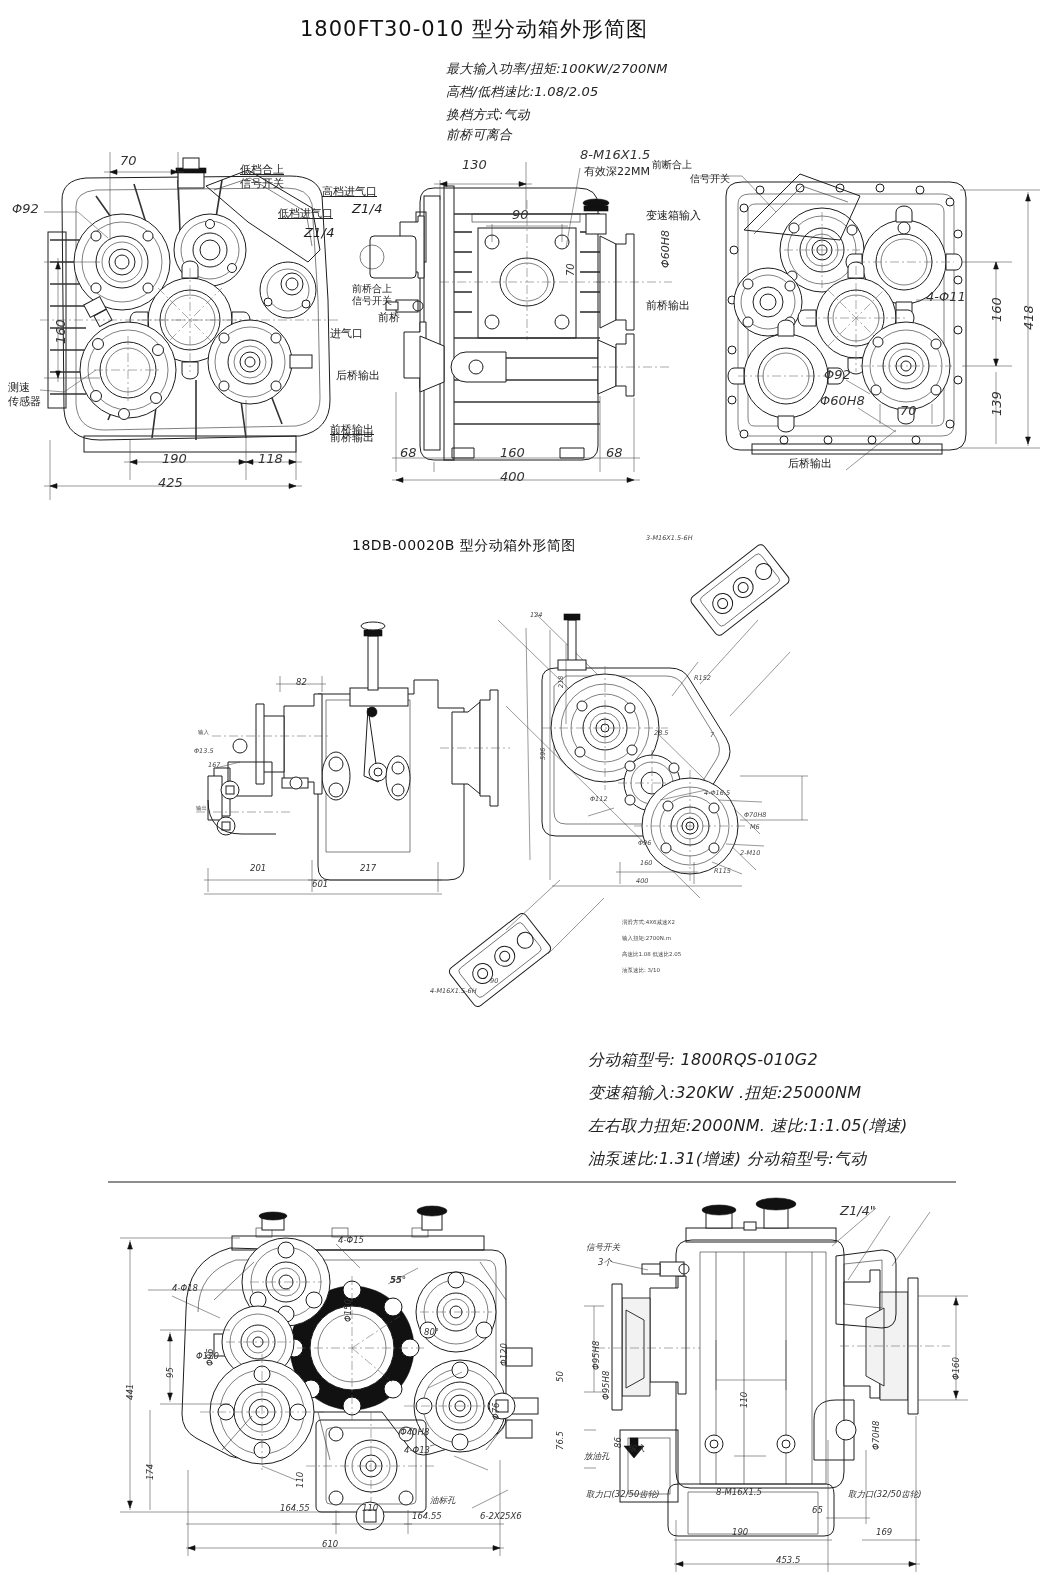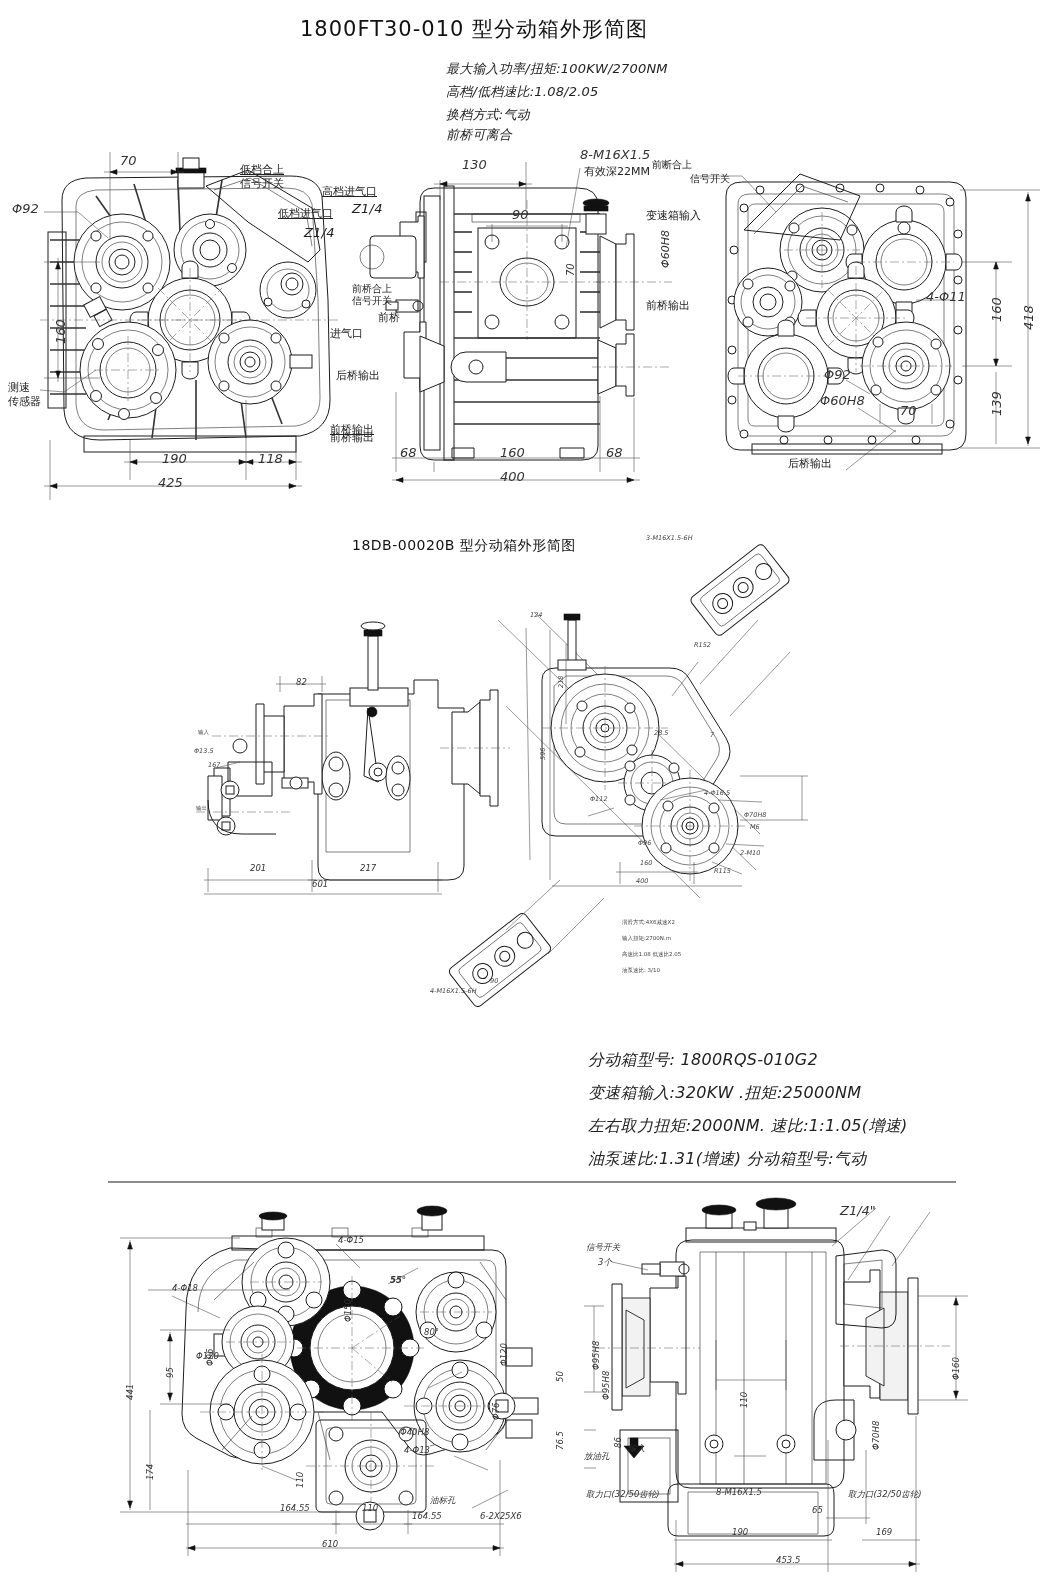--- a/index.html
+++ b/index.html
@@ -642,21 +642,21 @@
     <line x1="718" y1="800" x2="762" y2="802"></line>
     <line x1="726" y1="844" x2="764" y2="846"></line>
     <line x1="712" y1="862" x2="742" y2="874"></line>
     <line x1="588" y1="816" x2="614" y2="808"></line>
   </g>
 </svg>
 
 <div class="t dimXS" style="left:530px;top:612px;">124</div>
 <div class="t dimXS rot90" style="left:558px;top:688px;">218</div>
 <div class="t dimXS rot90" style="left:540px;top:760px;">596</div>
-<div class="t dimXS" style="left:694px;top:642px;text-align:right;">R152</div>
+<div class="t dimXS" style="left:694px;top:675px;text-align:right;">R152</div>
 <div class="t dimXS" style="left:646px;top:535px;">3-M16X1.5-6H</div>
 <div class="t dimXS" style="left:590px;top:796px;">Φ112</div>
 <div class="t dimXS" style="left:638px;top:840px;">Φ96</div>
 <div class="t dimXS" style="left:704px;top:790px;">4-Φ16.5</div>
 <div class="t dimXS" style="left:744px;top:812px;">Φ70H8</div>
 <div class="t dimXS" style="left:750px;top:824px;">M6</div>
 <div class="t dimXS" style="left:740px;top:850px;">2-M10</div>
 <div class="t dimXS" style="left:714px;top:868px;">R115</div>
 <div class="t dimXS" style="left:640px;top:860px;">160</div>
 <div class="t dimXS" style="left:636px;top:878px;">400</div>

